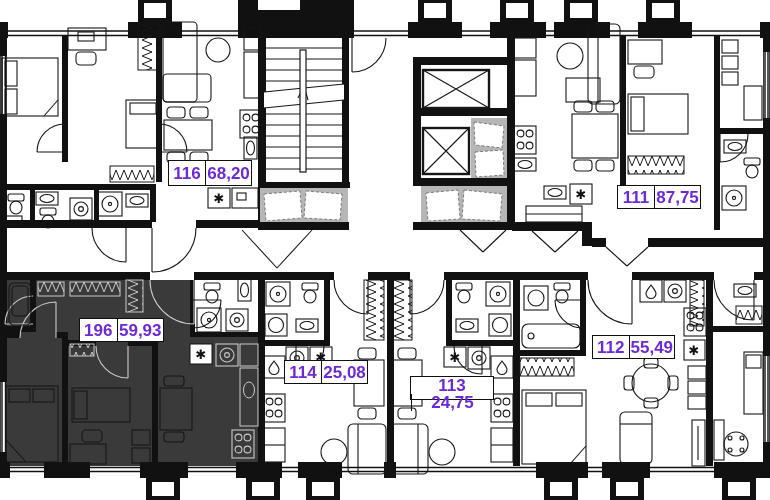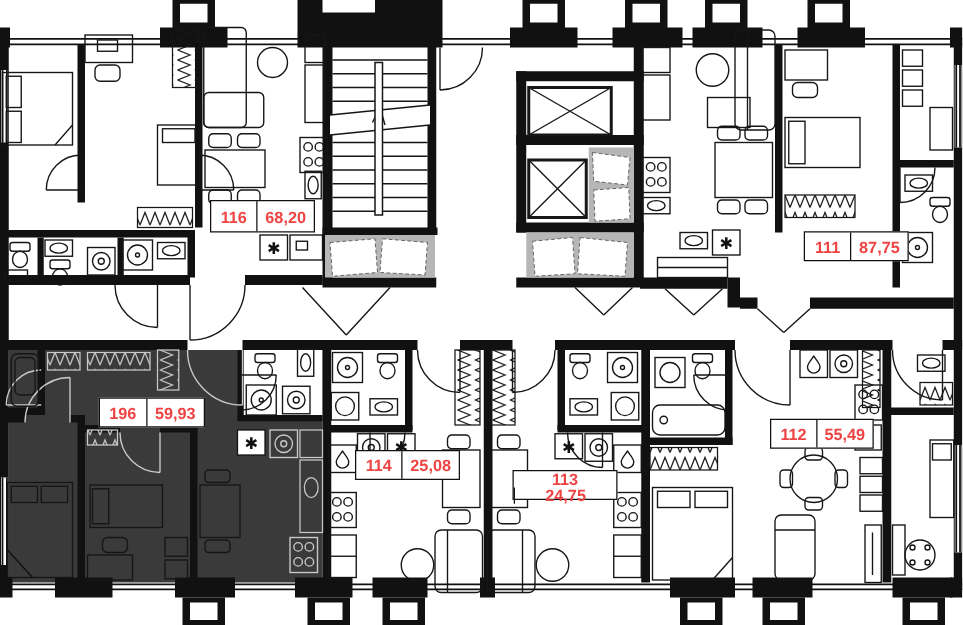--- a/index.html
+++ b/index.html
@@ -5,21 +5,21 @@
   html,body{margin:0;padding:0;background:#ffffff;}
   #plan-wrap{position:relative;width:770px;height:500px;background:#ffffff;overflow:hidden;
              font-family:"Liberation Sans", sans-serif;}
   #plan-svg{position:absolute;left:0;top:0;}
   .f{fill:none;stroke:#161616;stroke-width:1.1;}
   .wall{fill:#111111;stroke:none;}
   .win{stroke:#111111;stroke-width:1.4;fill:none;}
   .arc{fill:none;stroke:#161616;stroke-width:1.1;}
   .arcl{fill:none;stroke:#c9c9c9;stroke-width:1.1;}
   .unit-label{position:absolute;display:flex;background:#ffffff;border:1.6px solid #101010;
-              box-sizing:border-box;height:24px;font-size:13px;font-weight:600;color:#ef4444;
+              box-sizing:border-box;height:24px;font-size:17px;font-weight:600;color:#6d28d9;
               line-height:1;cursor:pointer;}
   .unit-label .num{flex:0 0 44%;display:flex;align-items:center;justify-content:center;}
   .unit-label .area{flex:1;display:flex;align-items:center;justify-content:center;
                     border-left:1.6px solid #101010;}
   .wash{font-size:13px;fill:#111111;font-family:"DejaVu Sans", sans-serif;}
 </style>
 </head>
 <body>
 
 <div id="plan-wrap">
@@ -552,33 +552,33 @@
   <rect x="265" y="280" width="122" height="186" fill="transparent"></rect>
   <rect x="394" y="280" width="119" height="186" fill="transparent"></rect>
   <rect x="520" y="280" width="186" height="186" fill="transparent"></rect>
 </g>
 </svg>
 
 <div class="unit-label" style="left:168px;top:160px;width:84px;height:26px;">
   <span class="num">116</span>
   <span class="area">68,20</span>
 </div>
-<div class="unit-label" style="left:643px;top:185px;width:84px;">
+<div class="unit-label" style="left:617px;top:185px;width:84px;">
   <span class="num">111</span>
   <span class="area">87,75</span>
 </div>
 <div class="unit-label" style="left:79px;top:318px;width:85px;">
   <span class="num">196</span>
   <span class="area">59,93</span>
 </div>
 <div class="unit-label" style="left:284px;top:360px;width:84px;">
   <span class="num">114</span>
   <span class="area">25,08</span>
 </div>
 <div class="unit-label" style="left:410px;top:376px;width:84px;flex-direction:column;">
   <span class="num">113</span>
   <span class="area">24,75</span>
 </div>
-<div class="unit-label" style="left:616px;top:335px;width:83px;">
+<div class="unit-label" style="left:592px;top:335px;width:83px;">
   <span class="num">112</span>
   <span class="area">55,49</span>
 </div>
 </div>
 
 </body></html>

